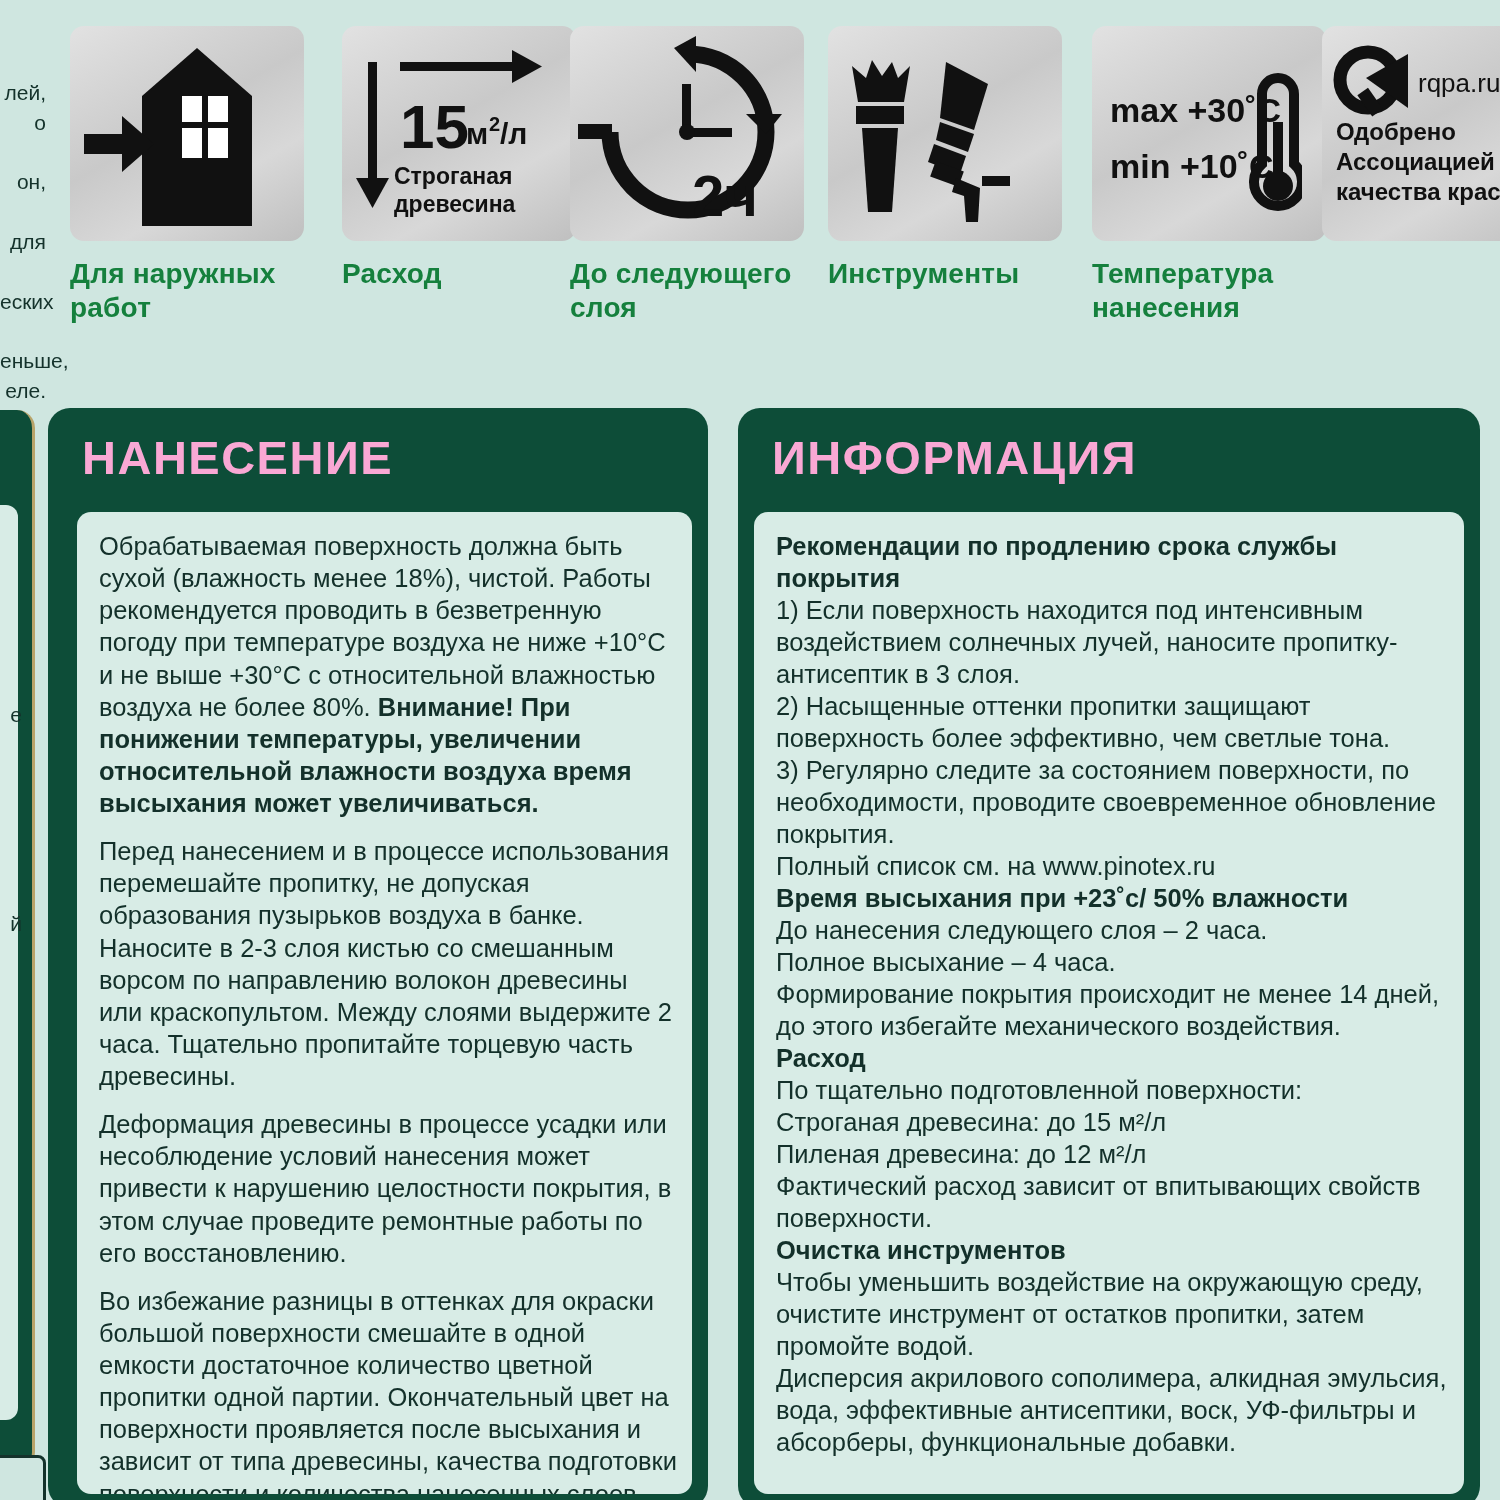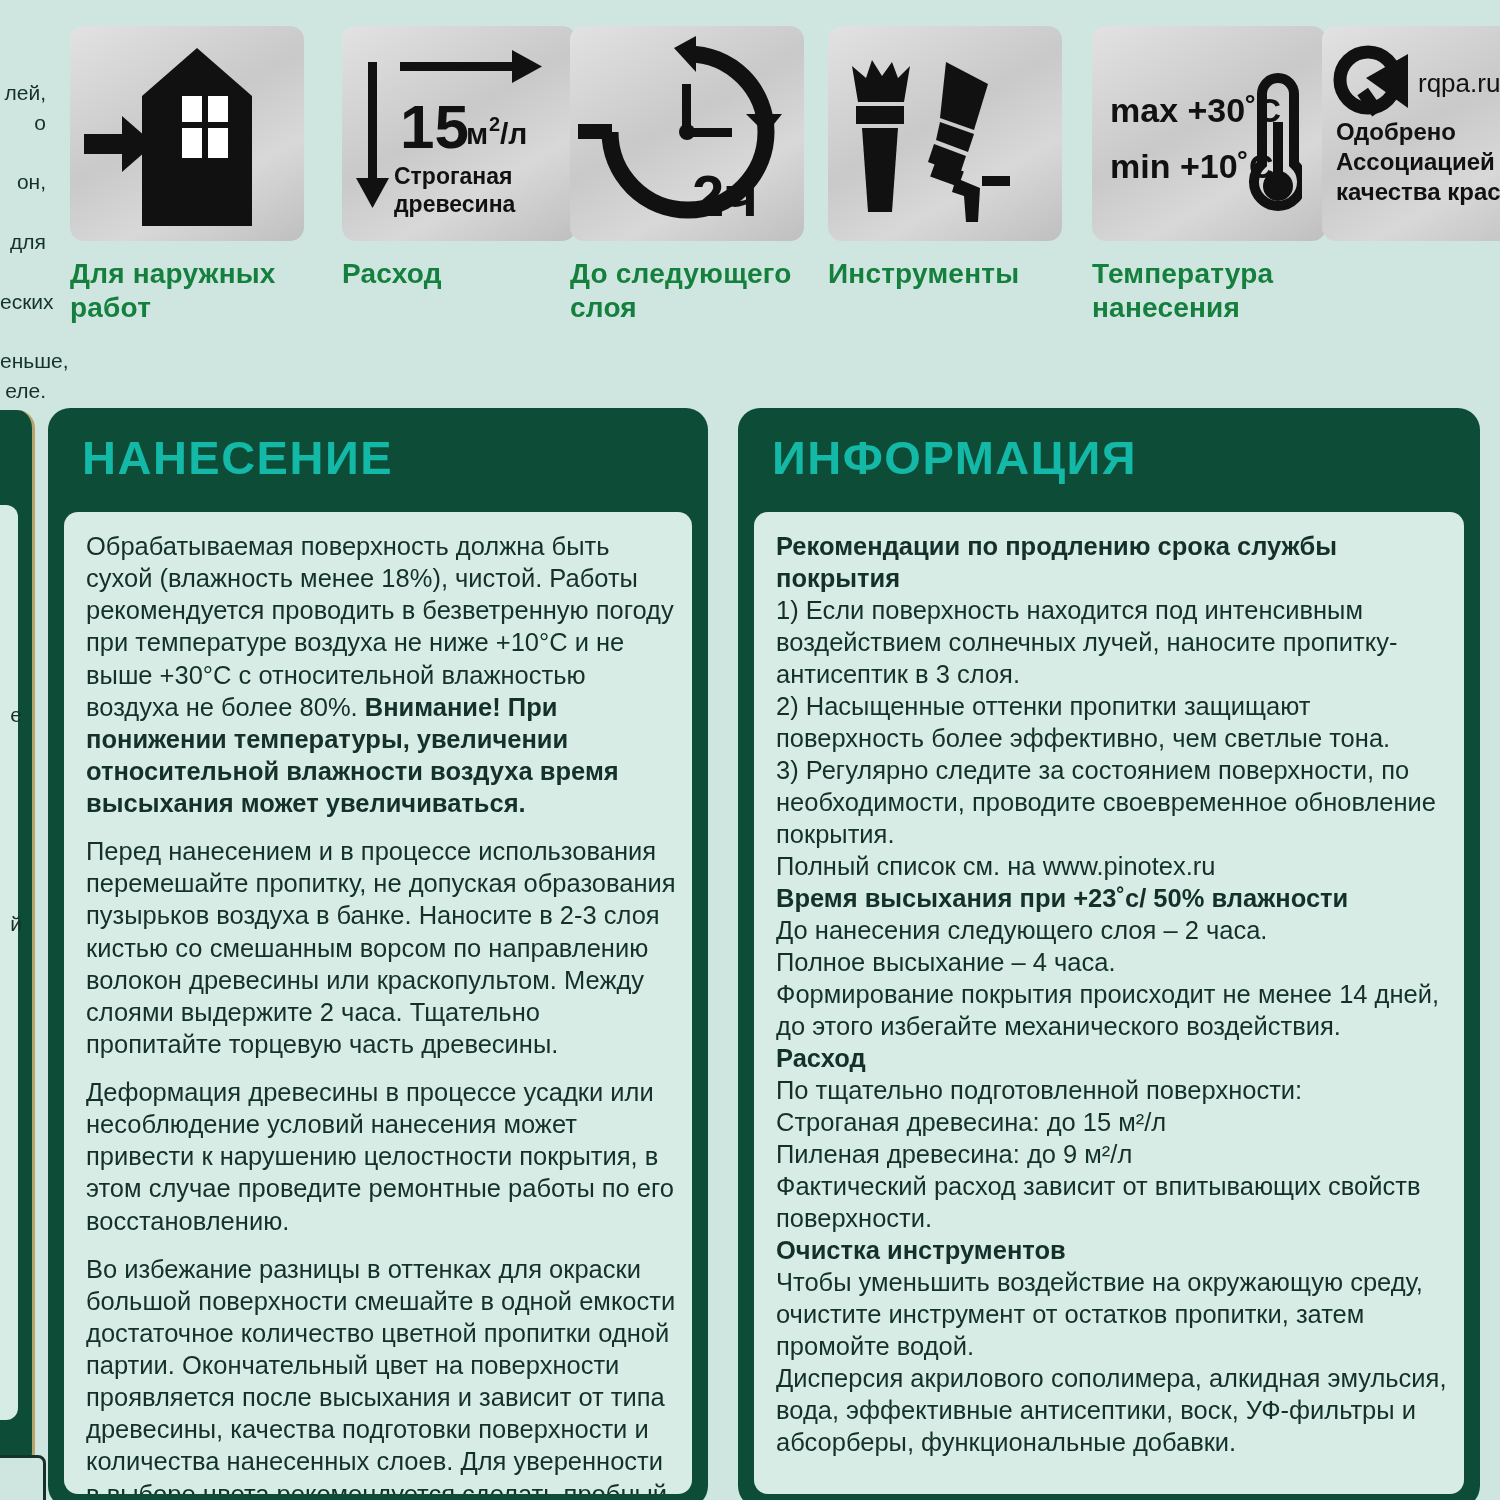--- a/index.html
+++ b/index.html
@@ -111,21 +111,21 @@
     letter-spacing: 0.2px;
   }
 
   
   .panel {
     position: absolute;
     background: #0d4d38;
     border-radius: 22px;
   }
   .panel-header {
-    color: #14b8a6;
+    color: #f9a8d4;
     font-size: 47px;
     font-weight: bold;
     letter-spacing: 1.5px;
     padding: 22px 0 0 34px;
   }
   .panel-body {
     position: absolute;
     left: 16px;
     right: 16px;
     top: 104px;
@@ -149,21 +149,21 @@
   .sub {
     font-size: 25.5px;
     line-height: 1.26;
     color: #13302a;
     font-weight: bold;
     margin: 0;
   }
 
   .panel-left { left: 48px; top: 408px; width: 660px; height: 1100px; }
   .panel-right { left: 738px; top: 408px; width: 742px; height: 1100px; }
-  .panel-left .panel-body { padding-right: 14px; }
+  .panel-left .panel-body { padding-right: 14px; margin-left: 13px; }
   .panel-right .panel-body { padding-right: 14px; }
   .panel-right .para, .panel-right .sub { font-size: 25.5px; line-height: 1.255; }
 </style>
 </head>
 <body>
 
 <div class="left-edge">
   <div class="left-edge-panel"></div>
   <div class="left-edge-panel-inner"></div>
   <div class="left-edge-text">лей,
@@ -308,19 +308,19 @@
       <div class="para tight">2) Насыщенные оттенки пропитки защищают поверхность более эффективно, чем светлые тона.</div>
       <div class="para tight">3) Регулярно следите за состоянием поверхности, по необходимости, проводите своевременное обновление покрытия.</div>
       <div class="para tight">Полный список см. на www.pinotex.ru</div>
       <div class="sub">Время высыхания при +23˚с/ 50% влажности</div>
       <div class="para tight">До нанесения следующего слоя – 2 часа.</div>
       <div class="para tight">Полное высыхание – 4 часа.</div>
       <div class="para tight">Формирование покрытия происходит не менее 14 дней, до этого избегайте механического воздействия.</div>
       <div class="sub">Расход</div>
       <div class="para tight">По тщательно подготовленной поверхности:</div>
       <div class="para tight">Строганая древесина: до 15 м²/л</div>
-      <div class="para tight">Пиленая древесина: до 9 м²/л</div>
+      <div class="para tight">Пиленая древесина: до 12 м²/л</div>
       <div class="para tight">Фактический расход зависит от впитывающих свойств поверхности.</div>
       <div class="sub">Очистка инструментов</div>
       <div class="para tight">Чтобы уменьшить воздействие на окружающую среду, очистите инструмент от остатков пропитки, затем промойте водой.</div>
       <div class="para tight">Дисперсия акрилового сополимера, алкидная эмульсия, вода, эффективные антисептики, воск, УФ-фильтры и абсорберы, функциональные добавки.</div>
     </div>
 </div>
 
 </body></html>

